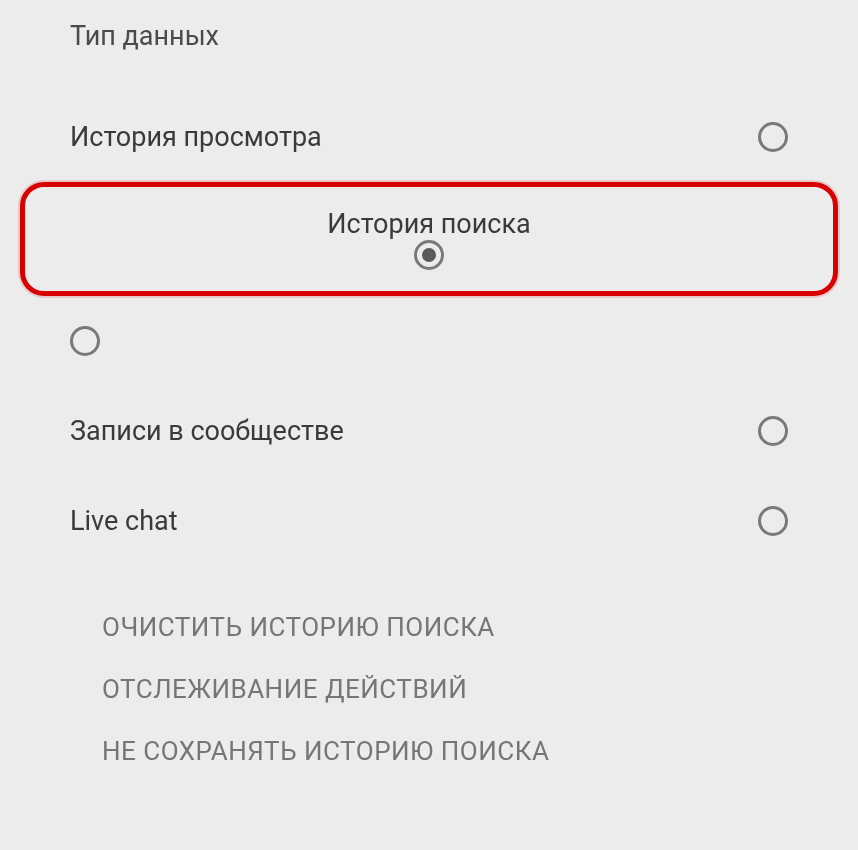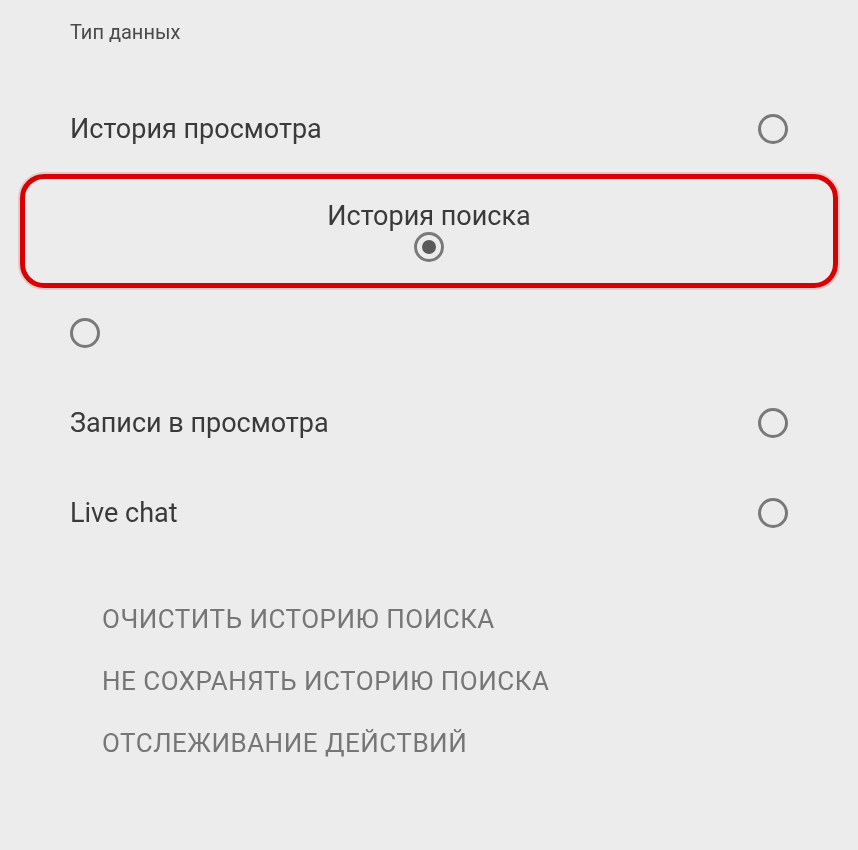--- a/index.html
+++ b/index.html
@@ -11,21 +11,21 @@
       width: 858px;
       height: 850px;
       background: #ececec;
       font-family: Roboto, Arial, sans-serif;
       color: #3a3a3a;
     }
     .container {
       padding: 20px 0 0 0;
     }
     .section-title {
-      font-size: 20px;
+      font-size: 27px;
       font-weight: 400;
       color: #4a4a4a;
       padding: 0 0 40px 70px;
     }
     .radio-list {
       padding: 0 20px;
     }
     .radio-item {
       display: flex;
       align-items: center;
@@ -88,28 +88,28 @@
     <div class="radio-item highlighted">
       <span class="radio-label">История поиска</span>
       <span class="radio-circle selected"></span>
     </div>
 
     <div class="radio-item">
       <span class="radio-circle"></span>
     </div>
 
     <div class="radio-item">
-      <span class="radio-label">Записи в просмотра</span>
+      <span class="radio-label">Записи в сообществе</span>
       <span class="radio-circle"></span>
     </div>
 
     <div class="radio-item">
       <span class="radio-label">Live chat</span>
       <span class="radio-circle"></span>
     </div>
   </div>
 
   <div class="action-list">
     <div class="action-item">ОЧИСТИТЬ ИСТОРИЮ ПОИСКА</div>
+    <div class="action-item">ОТСЛЕЖИВАНИЕ ДЕЙСТВИЙ</div>
     <div class="action-item">НЕ СОХРАНЯТЬ ИСТОРИЮ ПОИСКА</div>
-    <div class="action-item">ОТСЛЕЖИВАНИЕ ДЕЙСТВИЙ</div>
   </div>
 </div>
 
 </body></html>

